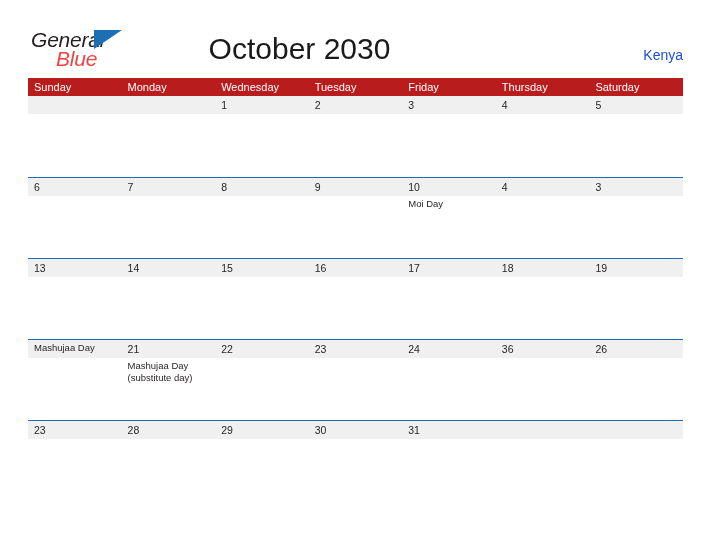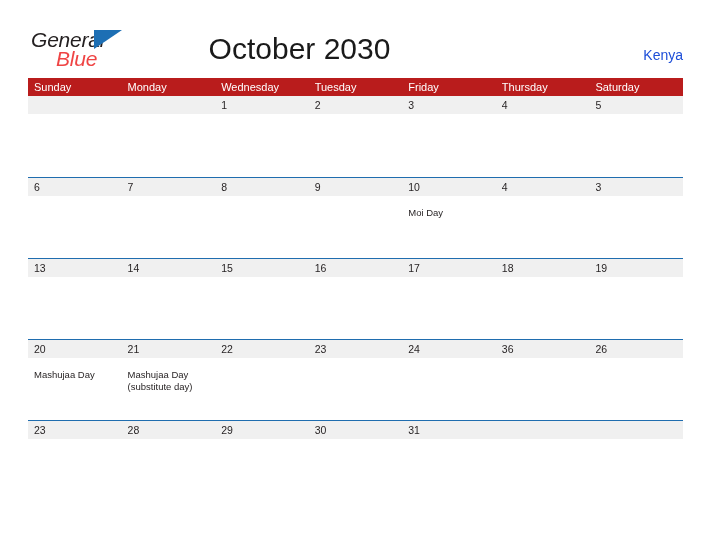--- a/index.html
+++ b/index.html
@@ -141,21 +141,21 @@
   }
   .day-number {
     position: relative;
     height: 18px;
     line-height: 18px;
     font-size: 10.5px;
     color: #231f20;
   }
   .day-events {
     position: relative;
-    padding-top: 11px;
+    padding-top: 2px;
   }
   .day-event {
     font-size: 9.5px;
     line-height: 12px;
     color: #231f20;
     white-space: pre-line;
   }
   .day-cell.empty .day-number {
     visibility: hidden;
   }
@@ -266,21 +266,20 @@
           </div>
           <div class="day-cell">
             <div class="day-number">19</div>
           </div>
         </div>
       </div>
       <div class="week-row">
         <div class="week-band"></div>
         <div class="week-cells">
           <div class="day-cell">
-            <div class="day-number">20</div>
             <div class="day-events">
               <div class="day-event">Mashujaa Day</div>
             </div>
           </div>
           <div class="day-cell">
             <div class="day-number">21</div>
             <div class="day-events">
               <div class="day-event">Mashujaa Day
 (substitute day)</div>
             </div>

